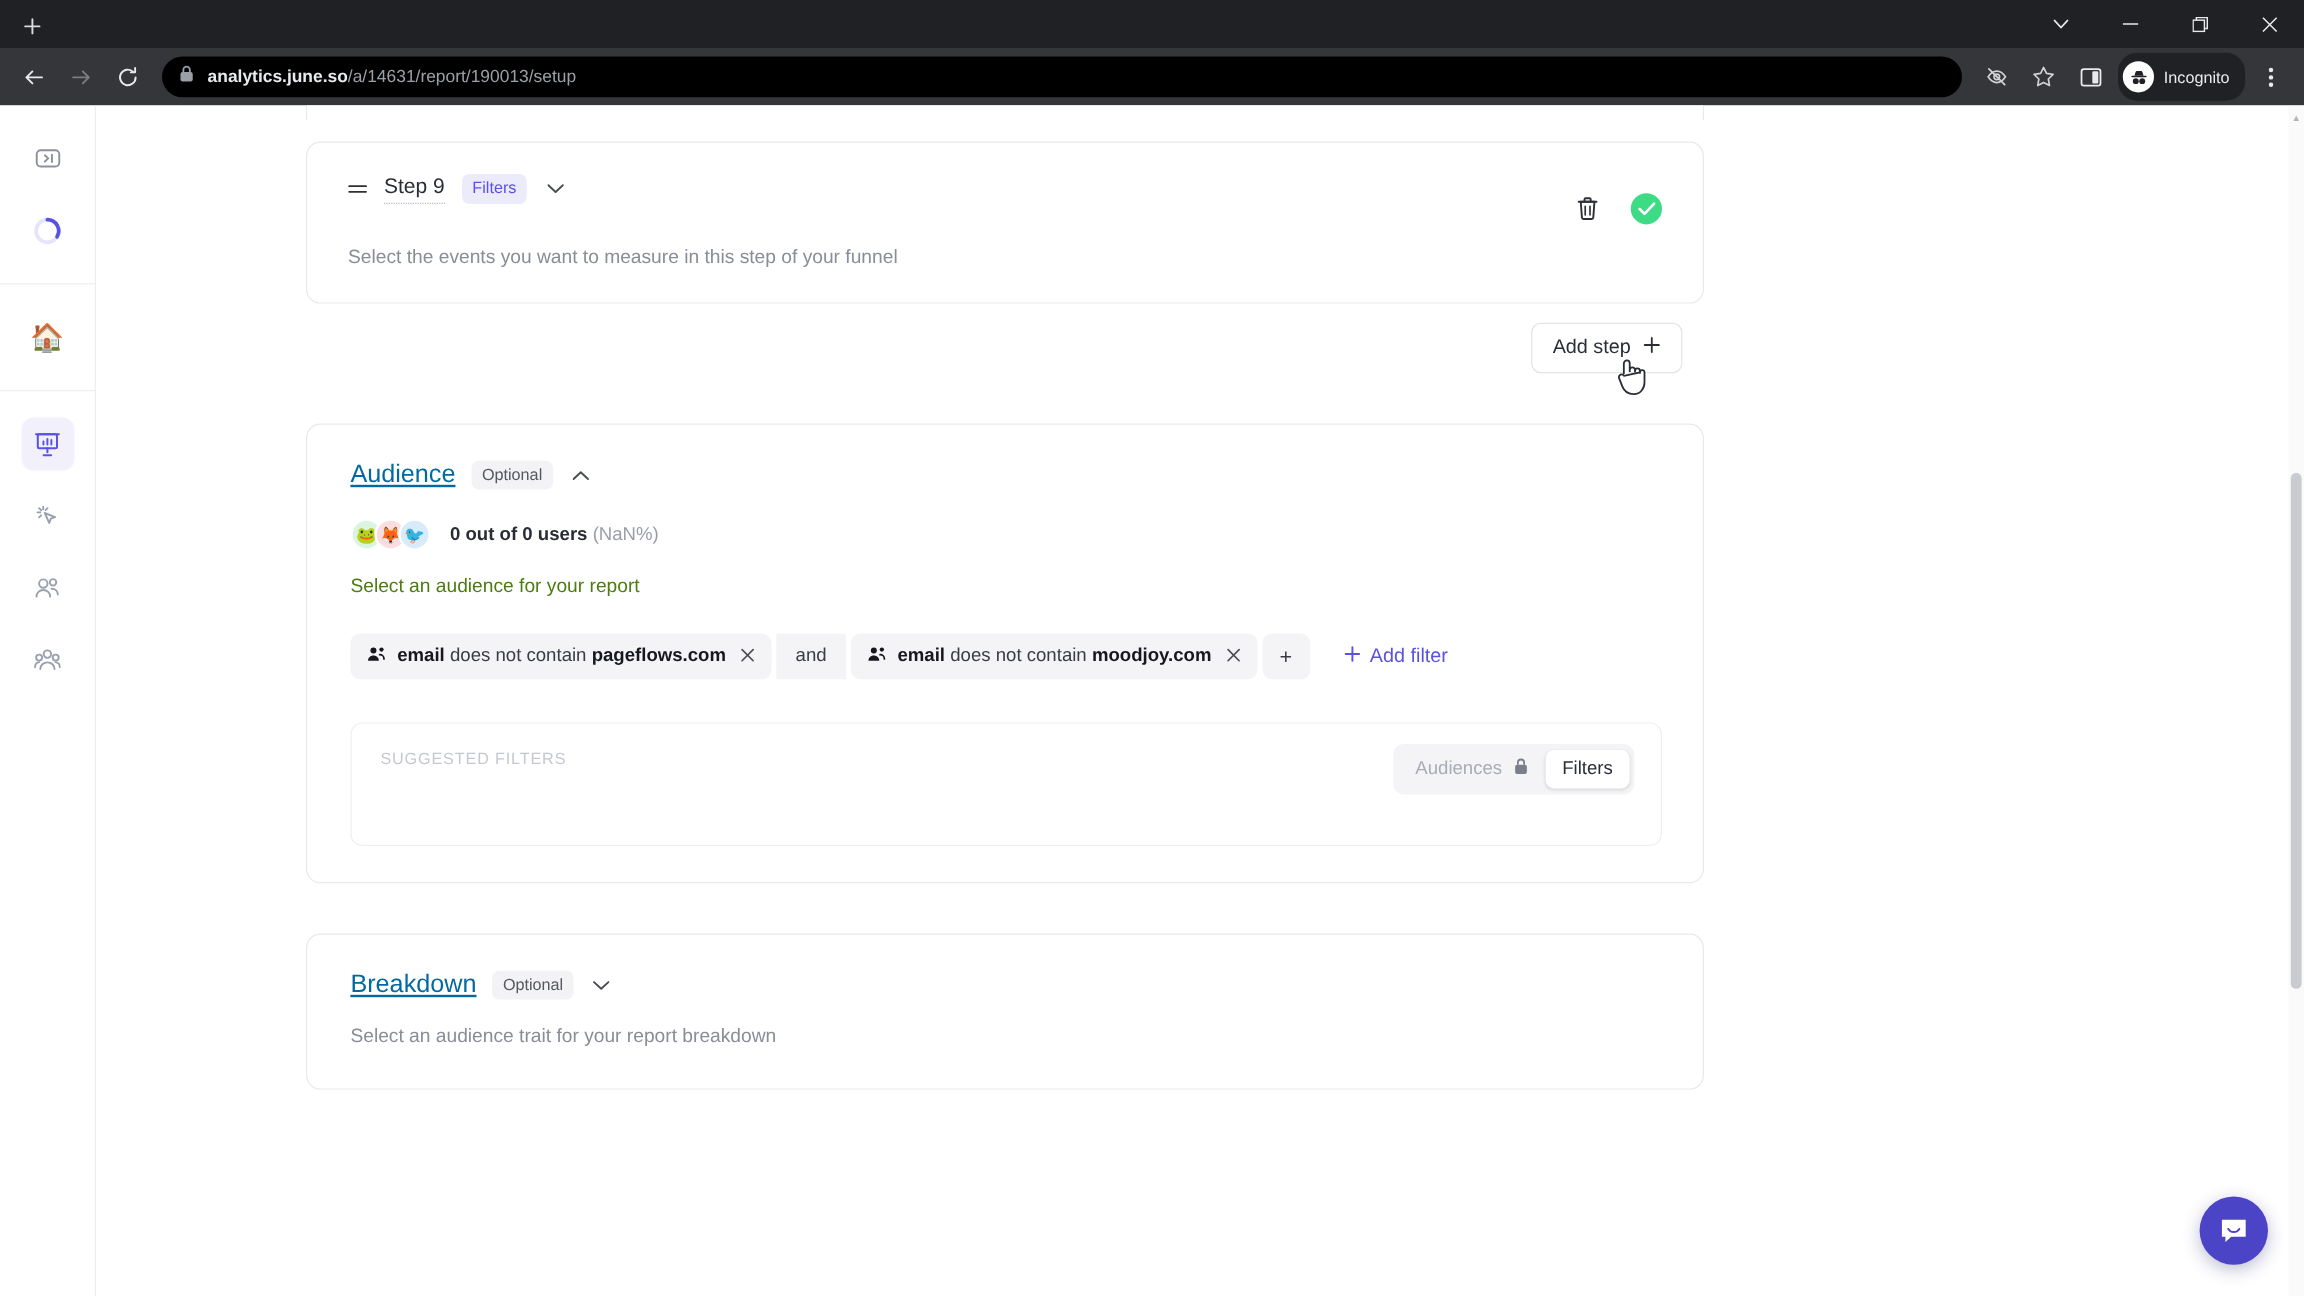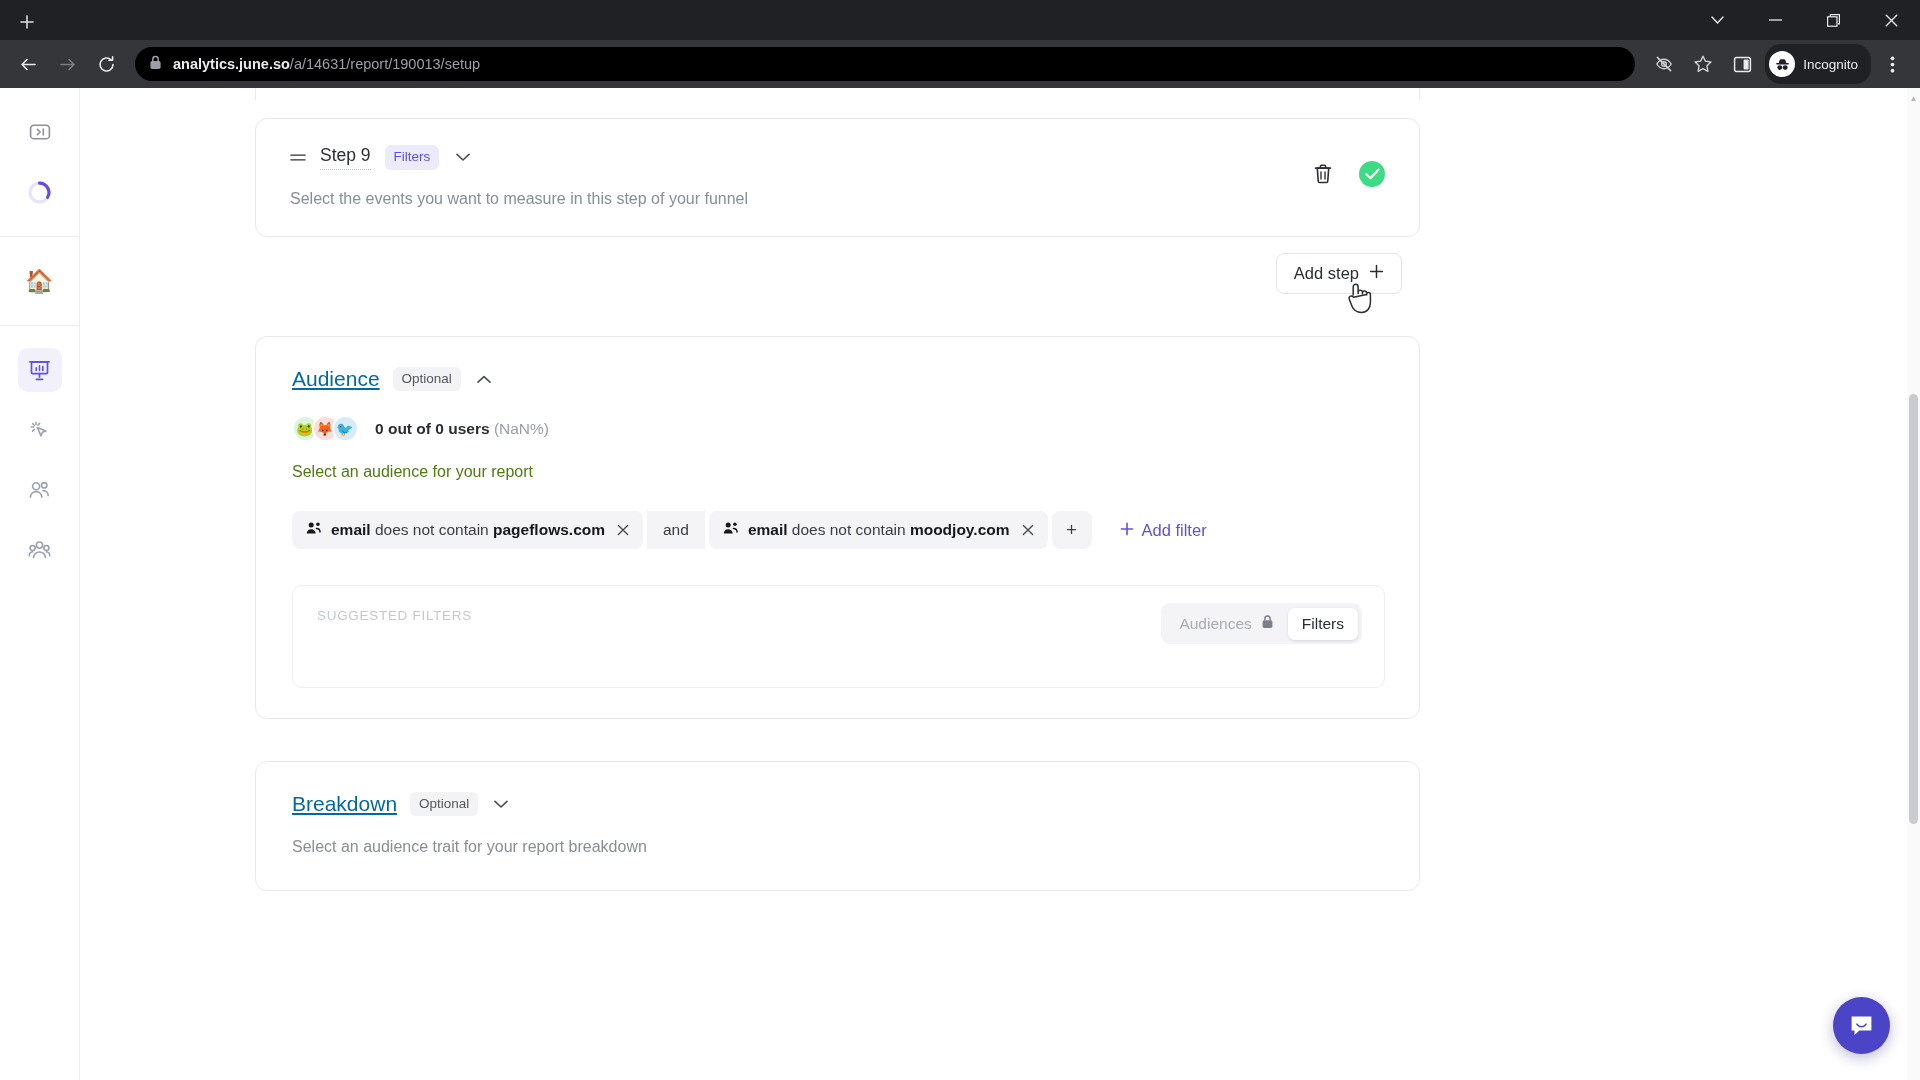--- a/index.html
+++ b/index.html
@@ -136,21 +136,21 @@
     font-size: 13.5px; padding: 4px 9px; border-radius: 6px;
     line-height: 1.2; font-weight: 500;
   }
   .badge-required { background: #ecebfc; color: #5b51e4; }
   .badge-optional { background: #f3f3f6; color: #55575f; }
   .chev {
     color: #4b4d56; display: flex; align-items: center; justify-content: center;
     width: 20px; height: 20px;
   }
   .step-sub {
-    margin-top: 20px; font-size: 16px; color: #8a8d98;
+    margin-top: 36px; font-size: 16px; color: #8a8d98;
   }
   .step-actions {
     position: absolute; right: 34px; top: 42px;
     display: flex; align-items: center; gap: 26px;
   }
   .icon-btn { display: flex; align-items: center; justify-content: center; }
   .check-circle {
     width: 26px; height: 26px; border-radius: 50%; background: #3ddc84;
     display: flex; align-items: center; justify-content: center;
   }

